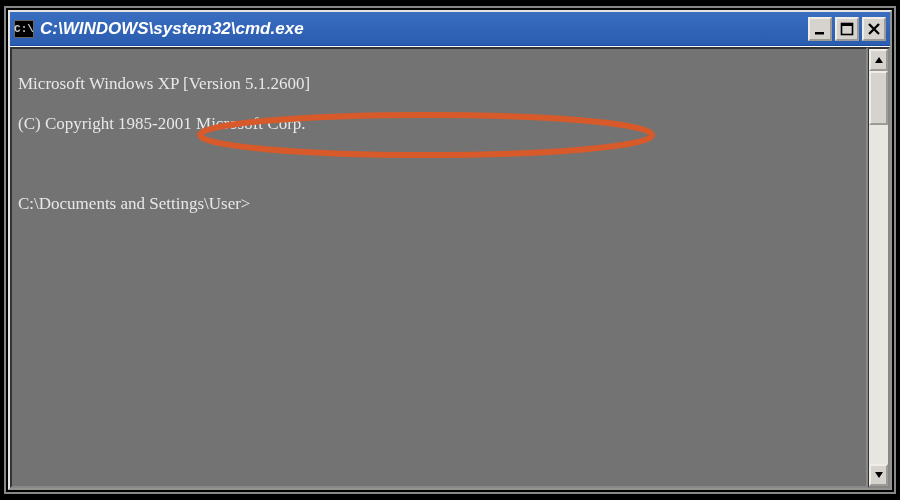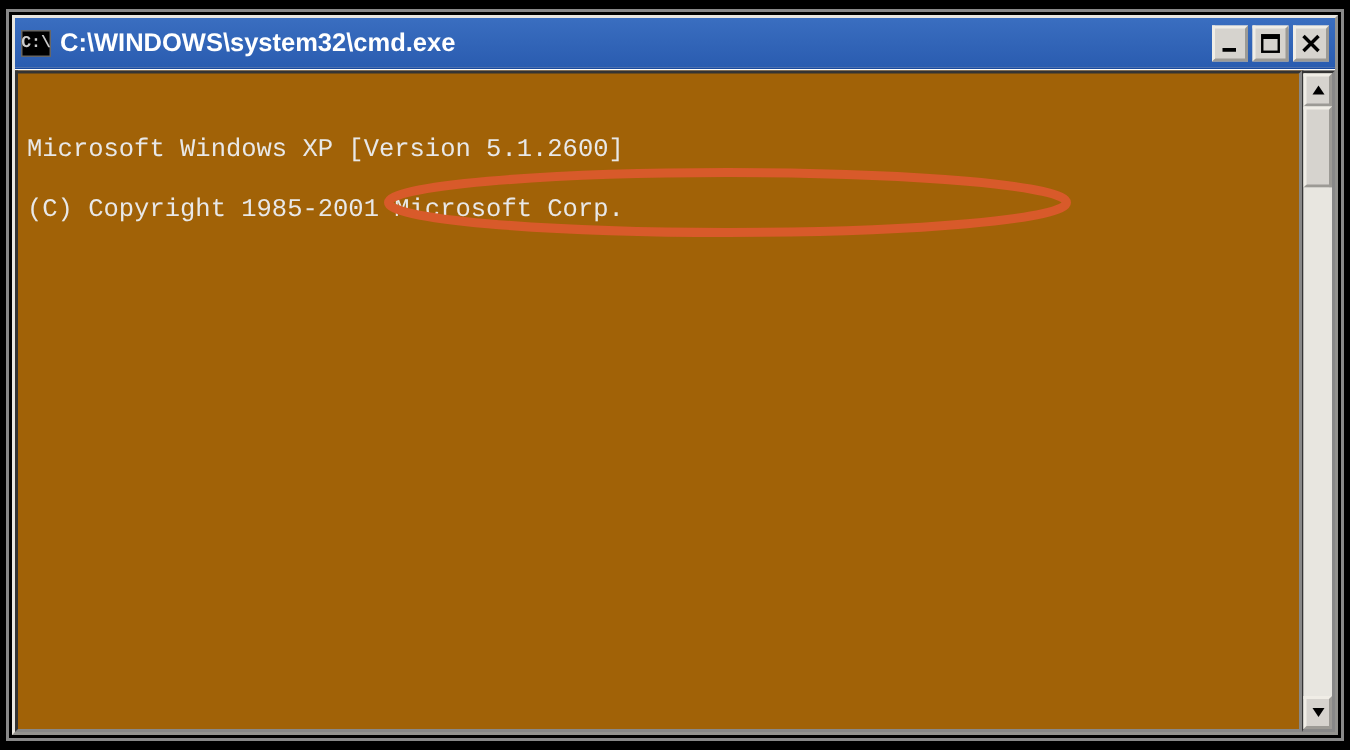--- a/index.html
+++ b/index.html
@@ -42,21 +42,21 @@
     background: #000;
     margin-right: 6px;
     display: inline-flex;
     align-items: center;
     justify-content: center;
     font-size: 11px;
     font-family: 'Courier New', monospace;
     color: #ccc;
     border: 1px solid #666;
   }
-  .titlebar .title { flex: 1; white-space: nowrap; }
+  .titlebar .title { flex: 1; white-space: nowrap; font-style: italic; }
   .titlebar .btns { display: flex; gap: 3px; }
   .tbtn {
     width: 24px; height: 24px;
     background: #d6d3ce;
     border: 2px outset #f0ede6;
     display: flex;
     align-items: center;
     justify-content: center;
     font-family: Arial, sans-serif;
     font-size: 15px;
@@ -66,26 +66,26 @@
   }
   .tbtn svg { width: 14px; height: 14px; }
   .client {
     flex: 1;
     display: flex;
     background: #d6d3ce;
     border-top: 1px solid #fff;
   }
   .console {
     flex: 1;
-    background: #a16207;
+    background: #737373;
     color: #e8e8e8;
-    font-family: Liberation Mono, monospace;
+    font-family: Liberation Serif, serif;
     font-size: 17px;
     line-height: 1.18;
-    padding: 22px 6px;
+    padding: 5px 6px;
     white-space: pre;
     border: 2px inset #888;
     position: relative;
     overflow: hidden;
   }
   .console .line { display: block; }
   .annot {
     position: absolute;
     pointer-events: none;
     left: 136px;
@@ -146,20 +146,21 @@
             </svg>
         </div>
       </div>
     </div>
     <div class="client">
       <div class="console">
 <span class="line">Microsoft Windows XP [Version 5.1.2600]</span>
 <span class="line">(C) Copyright 1985-2001 Microsoft Corp.</span>
 <span class="line"></span>
 <span class="line"></span>
+<span class="line">C:\Documents and Settings\User&gt;</span>
         <div class="annot">
           <svg viewBox="0 0 470 56">
             <ellipse cx="235" cy="28" rx="226" ry="20" fill="none" stroke="#d85a2a" stroke-width="6"></ellipse>
           </svg>
         </div>
       </div>
       <div class="scrollbar">
         <div class="sbtn" title="Scroll up">
           <svg viewBox="0 0 10 10">
               <path d="M5 2 L9 8 L1 8 Z" fill="#000"></path>

